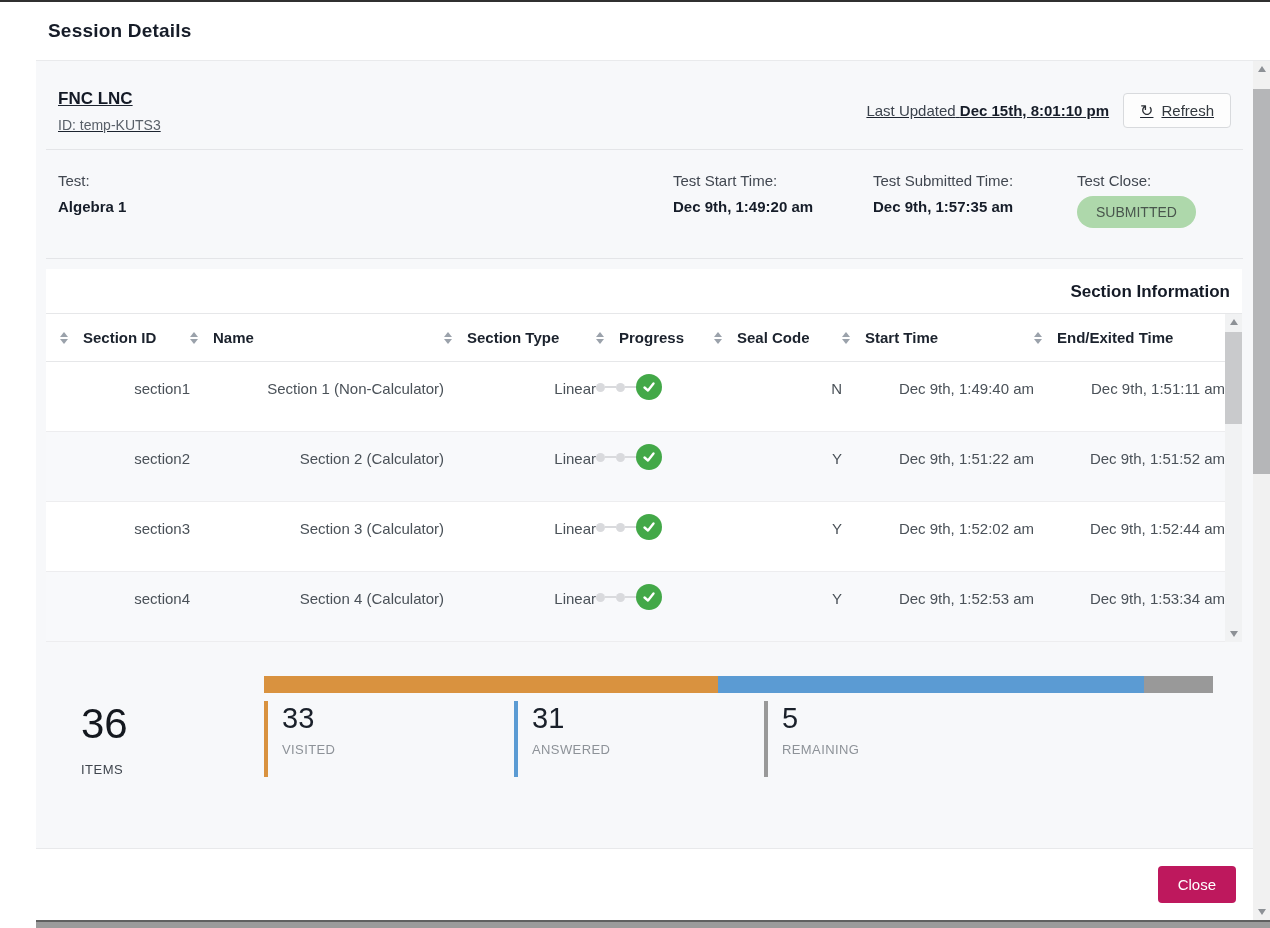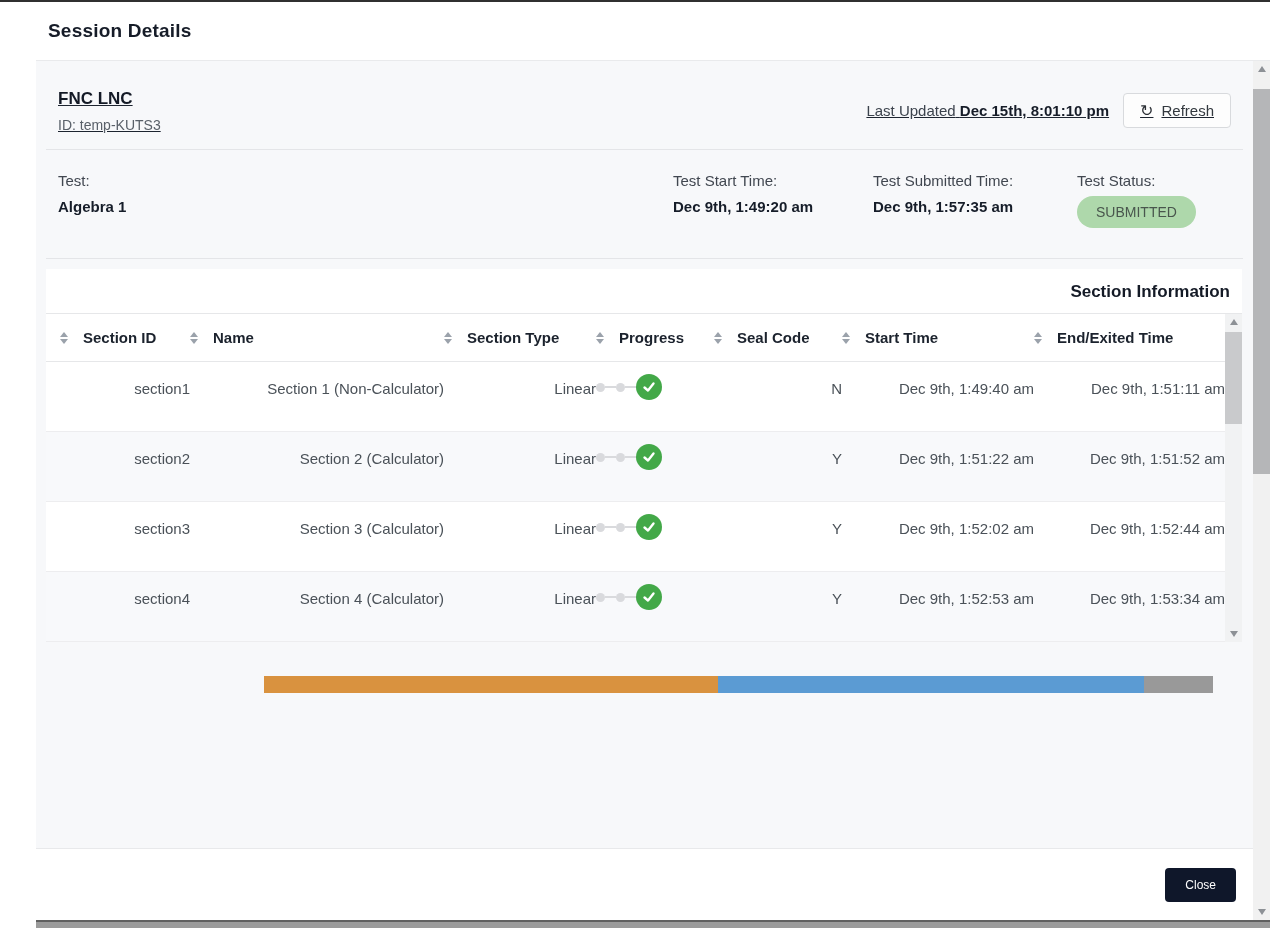--- a/index.html
+++ b/index.html
@@ -76,21 +76,21 @@
   .stats-row { display:flex; margin-top:8px; }
   .items-block { width:206px; padding-left:23px; }
   .items-value { font-size:42px; color:#14181f; line-height:1.1; }
   .items-label { font-size:13px; color:#3f454d; letter-spacing:.5px; margin-top:15px; }
   .stat-block { width:250px; border-left:4px solid #999; padding:1px 0 6px 14px; }
   .stat-value { font-size:29px; font-weight:500; color:#1a202a; line-height:1.15; }
   .stat-label { font-size:13px; color:#8d9298; letter-spacing:.4px; margin-top:7px; }
 
   
   .modal-footer { height:72px; background:#fff; border-top:1px solid #e8e9eb; display:flex; align-items:center; justify-content:flex-end; padding-right:17px; }
-  .close-btn { background:#0f172a; color:#fff; border:none; border-radius:4px; font-size:12px; font-family:inherit; padding:10px 20px; cursor:pointer; }
+  .close-btn { background:#be185d; color:#fff; border:none; border-radius:4px; font-size:15px; font-family:inherit; padding:10px 20px; cursor:pointer; }
 
   
   .outer-scrollbar { width:17px; height:859px; background:#f1f1f1; display:flex; flex-direction:column; align-items:center; }
   .outer-scrollbar .sb-track { width:100%; }
   .outer-scrollbar .sb-thumb { position:absolute; top:12px; left:0; width:100%; height:385px; background:#b5b6b8; cursor:pointer; }
 
   
   .h-scrollbar { height:8px; background:#9b9b9b; border-top:2px solid #606060; cursor:pointer; }
 </style>
 </head>
@@ -132,21 +132,21 @@
           </div>
           <div class="field f-start">
             <div class="field-label">Test Start Time:</div>
             <div class="field-value">Dec 9th, 1:49:20 am</div>
           </div>
           <div class="field f-submitted">
             <div class="field-label">Test Submitted Time:</div>
             <div class="field-value">Dec 9th, 1:57:35 am</div>
           </div>
           <div class="field f-status">
-            <div class="field-label">Test Status:</div>
+            <div class="field-label">Test Close:</div>
             <span class="status-badge">SUBMITTED</span>
           </div>
         </div>
 
         <hr class="divider">
 
         <div class="card">
           <div class="card-title">Section Information</div>
           <div class="table-wrap">
             <div class="table">
@@ -304,20 +304,38 @@
             </div>
           </div>
         </div>
 
         <div class="stats-area">
           <div class="bar">
             <div class="bar-seg" style="flex-grow: 33; background: rgb(217, 146, 63);"></div>
             <div class="bar-seg" style="flex-grow: 31; background: rgb(91, 155, 211);"></div>
             <div class="bar-seg" style="flex-grow: 5; background: rgb(153, 153, 153);"></div>
           </div>
+          <div class="stats-row">
+            <div class="items-block">
+              <div class="items-value">36</div>
+              <div class="items-label">ITEMS</div>
+            </div>
+            <div class="stat-block" style="border-left-color: rgb(217, 146, 63);">
+              <div class="stat-value">33</div>
+              <div class="stat-label">VISITED</div>
+            </div>
+            <div class="stat-block" style="border-left-color: rgb(91, 155, 211);">
+              <div class="stat-value">31</div>
+              <div class="stat-label">ANSWERED</div>
+            </div>
+            <div class="stat-block" style="border-left-color: rgb(153, 153, 153);">
+              <div class="stat-value">5</div>
+              <div class="stat-label">REMAINING</div>
+            </div>
+          </div>
         </div>
 
       </div>
 
       <div class="modal-footer">
         <button class="close-btn">Close</button>
       </div>
     </div>
 
     <div class="outer-scrollbar scrollbar">

